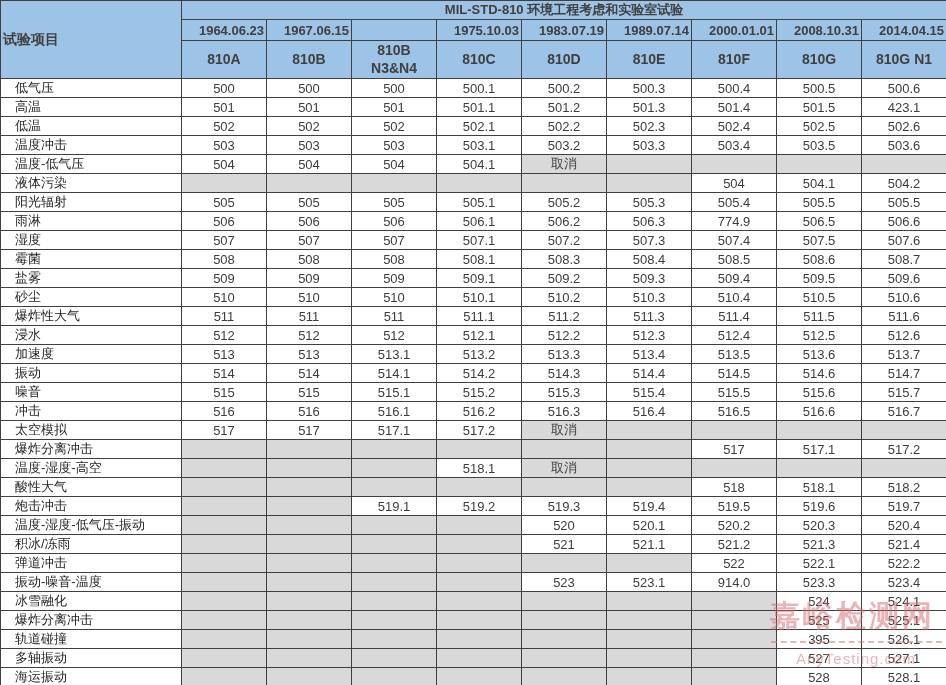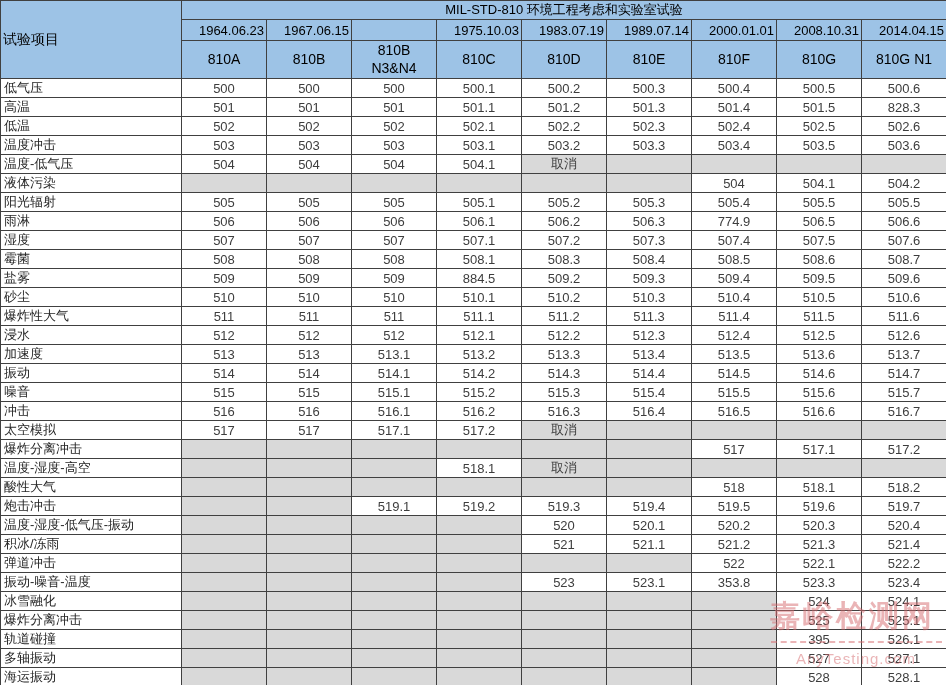--- a/index.html
+++ b/index.html
@@ -12,27 +12,27 @@
   body{
     width:946px;height:685px;position:relative;overflow:hidden;background:#fff;
     font-family:"Liberation Sans","DejaVu Sans",sans-serif;
   }
   table{border-collapse:collapse;table-layout:fixed;width:946px;}
   th,td{
     border:1px solid var(--border);
     padding:0 2px;font-weight:normal;overflow:hidden;white-space:nowrap;
     box-sizing:border-box;
   }
-  thead th{background:var(--blue);color:#000000;}
+  thead th{background:var(--blue);color:#404040;font-weight:bold;}
   th.title-cell{height:17px;font-size:13px;text-align:center;}
   tr.r-dates th{height:21px;font-size:13px;text-align:right;}
   tr.r-vers th{height:38px;font-size:14px;text-align:center;white-space:normal;line-height:1.25;}
   th.corner{font-size:14px;text-align:left;}
   tbody th.lbl{
-    background:#fff;text-align:left;padding-left:3px;font-size:13px;
+    background:#fff;text-align:left;padding-left:14px;font-size:13px;
     height:19px;color:#262626;font-weight:normal;
   }
   tbody td{text-align:center;font-size:13px;color:#3d3d3d;height:19px;}
   tbody td.gray{background:var(--gray);}
   .wm-cn{
     position:absolute;left:770px;top:596px;width:176px;
     font-size:30px;font-weight:bold;letter-spacing:3px;color:var(--wm);
     pointer-events:none;white-space:nowrap;
   }
   .wm-line{
@@ -105,21 +105,21 @@
       <tr>
         <th class="lbl">高温</th>
         <td>501</td>
         <td>501</td>
         <td>501</td>
         <td>501.1</td>
         <td>501.2</td>
         <td>501.3</td>
         <td>501.4</td>
         <td>501.5</td>
-        <td>828.3</td>
+        <td>423.1</td>
       </tr>
       <tr>
         <th class="lbl">低温</th>
         <td>502</td>
         <td>502</td>
         <td>502</td>
         <td>502.1</td>
         <td>502.2</td>
         <td>502.3</td>
         <td>502.4</td>
@@ -208,21 +208,21 @@
         <td>508.4</td>
         <td>508.5</td>
         <td>508.6</td>
         <td>508.7</td>
       </tr>
       <tr>
         <th class="lbl">盐雾</th>
         <td>509</td>
         <td>509</td>
         <td>509</td>
-        <td>884.5</td>
+        <td>509.1</td>
         <td>509.2</td>
         <td>509.3</td>
         <td>509.4</td>
         <td>509.5</td>
         <td>509.6</td>
       </tr>
       <tr>
         <th class="lbl">砂尘</th>
         <td>510</td>
         <td>510</td>
@@ -403,21 +403,21 @@
         <td>522.2</td>
       </tr>
       <tr>
         <th class="lbl">振动-噪音-温度</th>
         <td class="gray"></td>
         <td class="gray"></td>
         <td class="gray"></td>
         <td class="gray"></td>
         <td>523</td>
         <td>523.1</td>
-        <td>353.8</td>
+        <td>914.0</td>
         <td>523.3</td>
         <td>523.4</td>
       </tr>
       <tr>
         <th class="lbl">冰雪融化</th>
         <td class="gray"></td>
         <td class="gray"></td>
         <td class="gray"></td>
         <td class="gray"></td>
         <td class="gray"></td>

